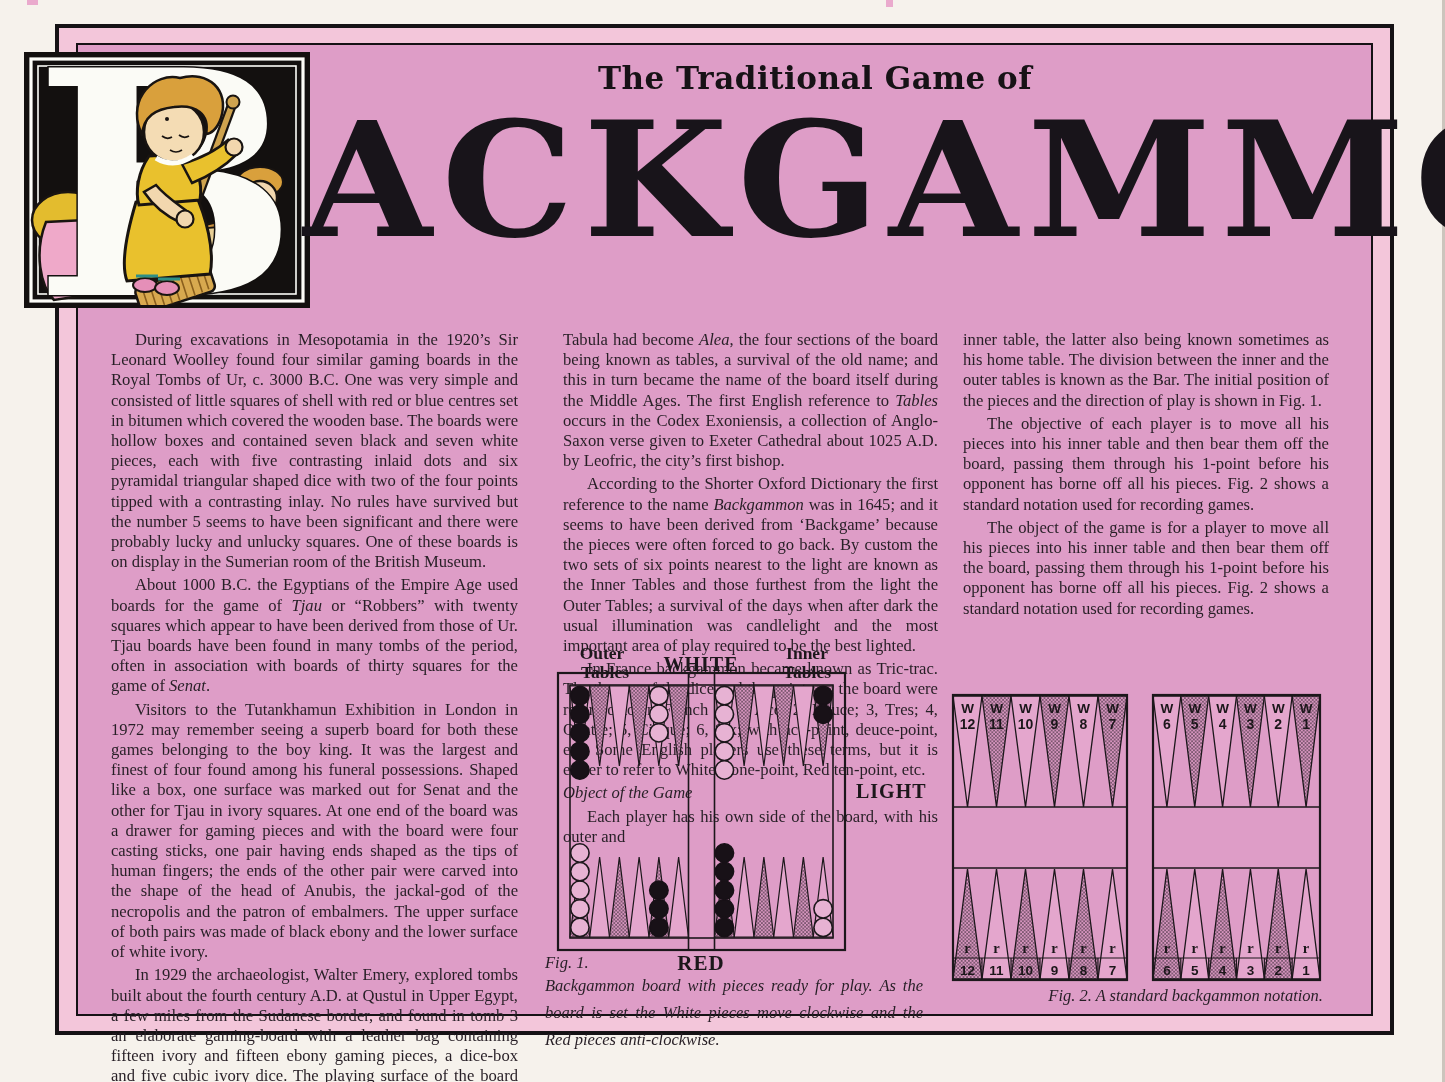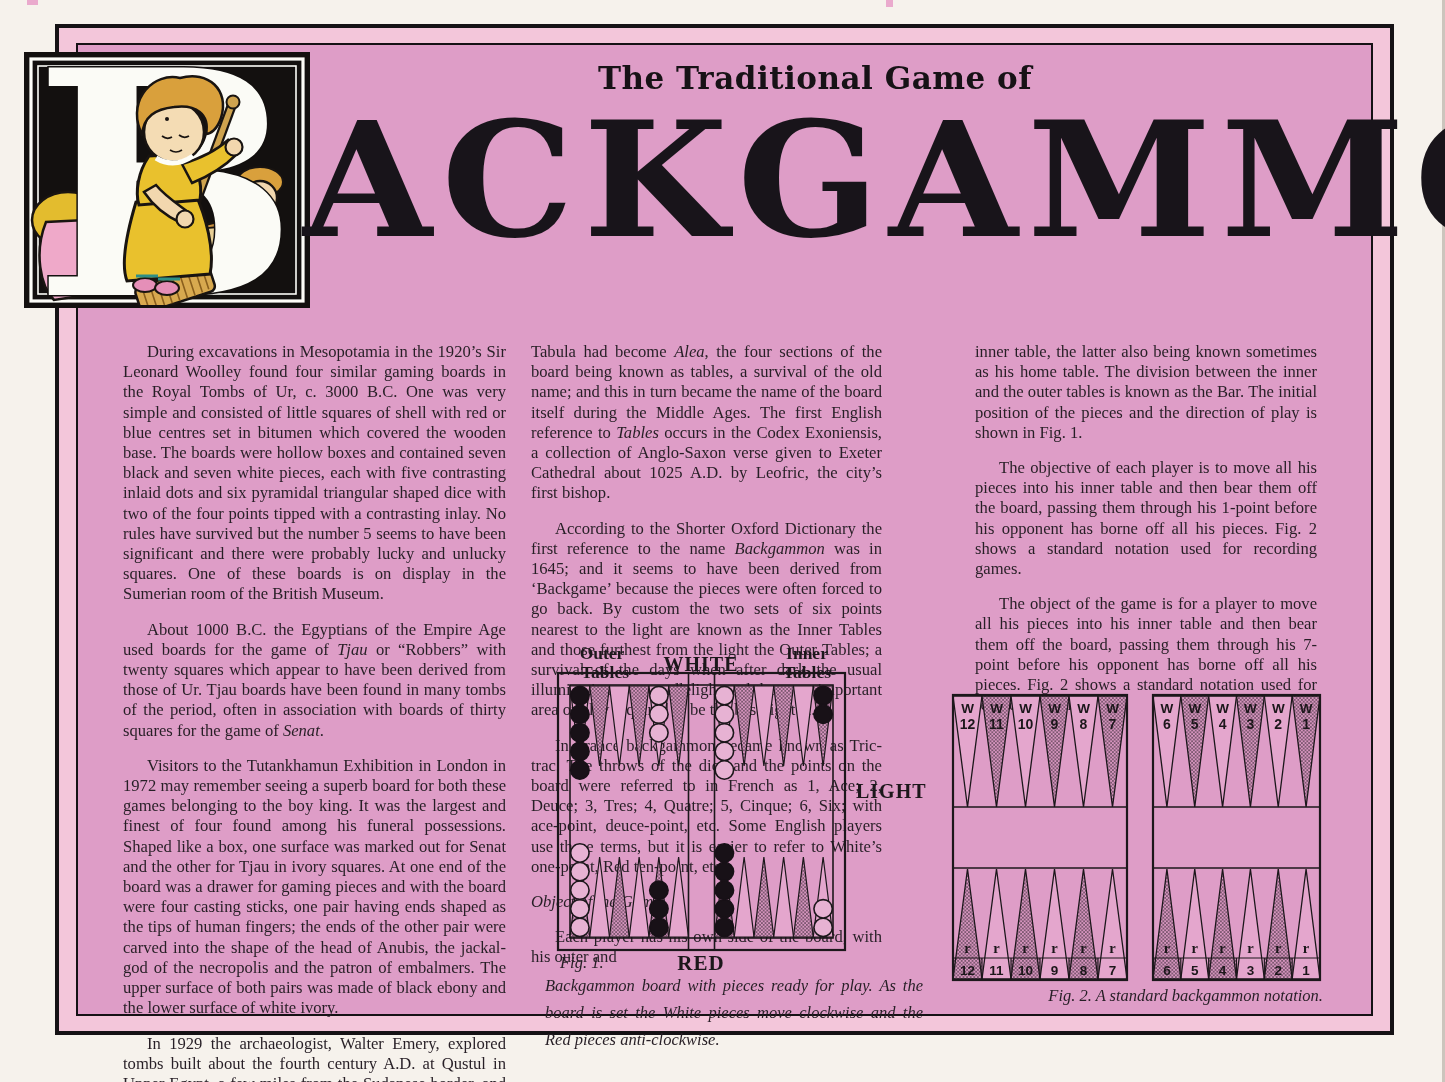--- a/index.html
+++ b/index.html
@@ -16,30 +16,30 @@
 
   .pretitle{position:absolute;left:470px;top:60px;width:690px;text-align:center;
          font-family:"DejaVu Serif",serif;font-weight:bold;font-size:31px;color:#171216;letter-spacing:.5px;}
   .bigtitle{position:absolute;left:303px;top:100px;font-family:"DejaVu Serif",serif;font-weight:bold;
          font-size:160px;line-height:1;color:#18141a;letter-spacing:9px;white-space:nowrap;
          transform:scaleX(1.04);transform-origin:left top;}
   .bblock{position:absolute;left:24px;top:52px;width:286px;height:256px;}
 
   .col{position:absolute;top:327px;font-size:16.6px;line-height:20.2px;text-align:justify;color:#271f26;}
   #col1{left:108px;width:413px;}
-  #col2{left:516px;width:381px;}
+  #col2{left:560px;width:381px;}
   #col3{left:960px;width:372px;}
-  .para{margin:15px;}
+  .para{margin:3px;}
   .para.ind{text-indent:24px;}
   .para em{font-style:italic;}
 
   #fig1svg{position:absolute;left:545px;top:645px;width:470px;height:340px;}
   #fig2svg{position:absolute;left:950px;top:690px;width:400px;height:295px;}
   .fig1-caption-block{position:absolute;left:545px;top:953px;width:378px;color:#271f26;}
-  .fig-label{font-style:italic;font-size:16.5px;line-height:19px;margin-left:15px;}
+  .fig-label{font-style:italic;font-size:16.5px;line-height:19px;}
   .fig1-caption{font-style:italic;font-size:16.5px;line-height:27px;text-align:justify;}
   .fig2-caption{position:absolute;left:955px;top:986px;width:368px;text-align:right;
          font-style:italic;font-size:16.5px;color:#271f26;}
 </style>
 </head>
 <body>
 
 <div class="stage">
 
   <div class="frame-outer">
@@ -114,21 +114,21 @@
   <div class="col" id="col2">
       <p class="para"><span>Tabula had become </span><em>Alea</em><span>, the four sections of the board being known as tables, a survival of the old name; and this in turn became the name of the board itself during the Middle Ages. The first English reference to </span><em>Tables</em><span> occurs in the Codex Exoniensis, a collection of Anglo-Saxon verse given to Exeter Cathedral about 1025 A.D. by Leofric, the city’s first bishop.</span></p>
       <p class="para ind"><span>According to the Shorter Oxford Dictionary the first reference to the name </span><em>Backgammon</em><span> was in 1645; and it seems to have been derived from ‘Backgame’ because the pieces were often forced to go back. By custom the two sets of six points nearest to the light are known as the Inner Tables and those furthest from the light the Outer Tables; a survival of the days when after dark the usual illumination was candlelight and the most important area of play required to be the best lighted.</span></p>
       <p class="para ind"><span>In France backgammon became known as Tric-trac. The throws of the dice and the points on the board were referred to in French as 1, Ace; 2, Deuce; 3, Tres; 4, Quatre; 5, Cinque; 6, Six; with ace-point, deuce-point, etc. Some English players use these terms, but it is easier to refer to White’s one-point, Red ten-point, etc.</span></p>
       <p class="para"><em>Object of the Game</em></p>
       <p class="para ind"><span>Each player has his own side of the board, with his outer and</span></p>
     </div>
   <div class="col" id="col3">
       <p class="para"><span>inner table, the latter also being known sometimes as his home table. The division between the inner and the outer tables is known as the Bar. The initial position of the pieces and the direction of play is shown in Fig. 1.</span></p>
       <p class="para ind"><span>The objective of each player is to move all his pieces into his inner table and then bear them off the board, passing them through his 1-point before his opponent has borne off all his pieces. Fig. 2 shows a standard notation used for recording games.</span></p>
-      <p class="para ind"><span>The object of the game is for a player to move all his pieces into his inner table and then bear them off the board, passing them through his 7-point before his opponent has borne off all his pieces. Fig. 2 shows a standard notation used for recording games.</span></p>
+      <p class="para ind"><span>The object of the game is for a player to move all his pieces into his inner table and then bear them off the board, passing them through his 1-point before his opponent has borne off all his pieces. Fig. 2 shows a standard notation used for recording games.</span></p>
     </div>
 
   <svg id="fig1svg" viewBox="0 0 470 340">
       <defs>
         <pattern id="hx1" patternUnits="userSpaceOnUse" width="3.6" height="3.6">
           <rect x="0" y="0" width="3.6" height="3.6" fill="#d795bf"></rect>
           <rect x="0" y="0" width="1.8" height="1.8" fill="#241c23" opacity="0.5"></rect>
           <rect x="1.8" y="1.8" width="1.8" height="1.8" fill="#241c23" opacity="0.5"></rect>
         </pattern>
       </defs>

